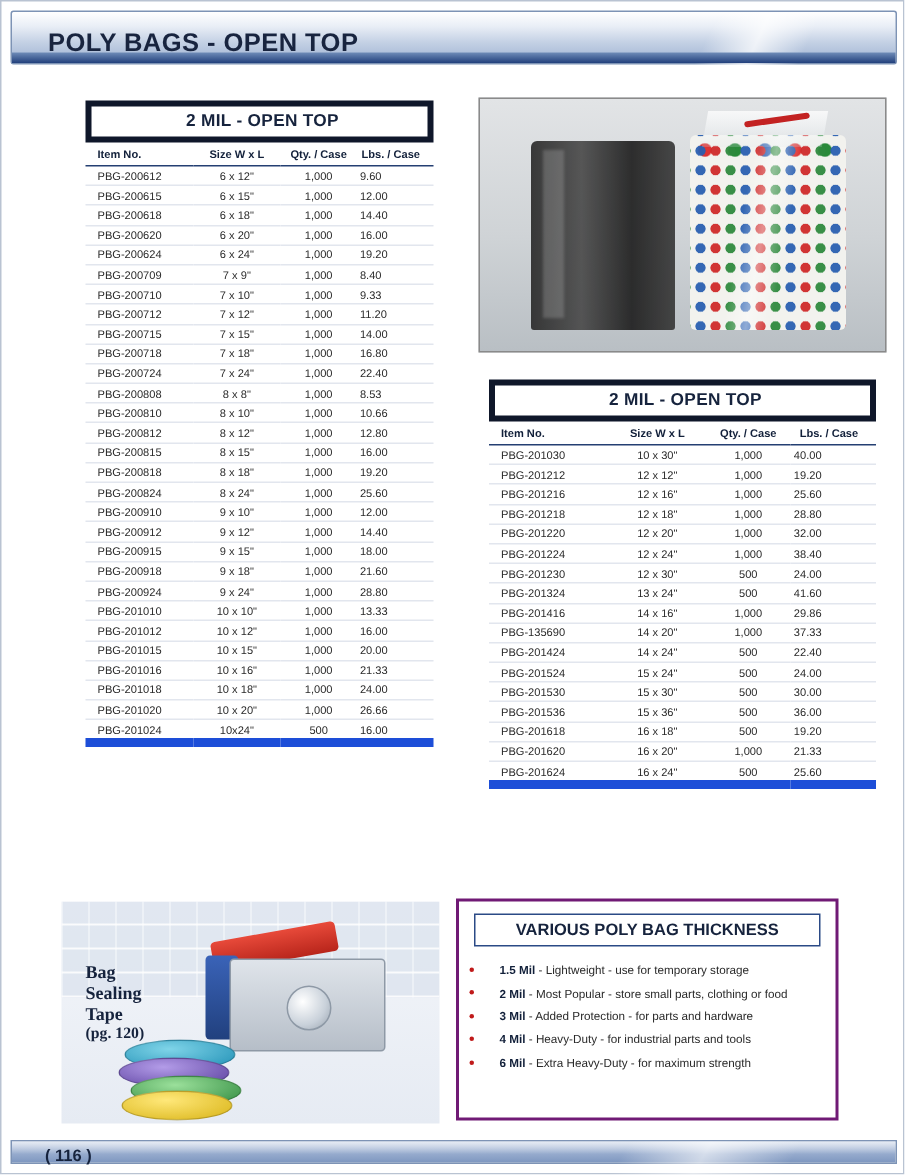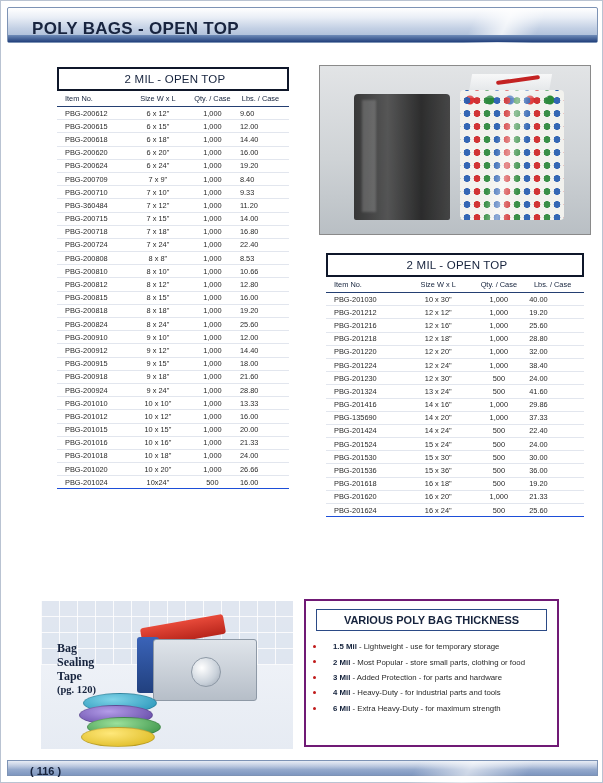--- a/index.html
+++ b/index.html
@@ -48,50 +48,50 @@
     position: absolute;
     right: 0; top: 0;
     width: 210px; height: 44px;
     background: linear-gradient(115deg, rgba(255,255,255,0) 40%, rgba(255,255,255,0.75) 55%, rgba(255,255,255,0) 70%);
     pointer-events: none;
   }
 
   
   .tbl-block { position: absolute; }
   .tbl-title {
-    border: 2px solid #0f172a;
+    border: 4px solid #0f172a;
     background: #ffffff;
     text-align: center;
-    font-weight: normal;
+    font-weight: bold;
     font-size: 11.5px;
     color: #16233d;
     padding: 4px 0 4px 4px;
     letter-spacing: 0.2px;
   }
   table.price {
     border-collapse: collapse;
     width: 100%;
     font-size: 7.4px;
     color: #2a2a2a;
   }
   table.price th {
     font-size: 7.4px;
-    font-weight: normal;
+    font-weight: bold;
     color: #12203a;
     padding: 3px 2px 3px 2px;
     border-bottom: 1.2px solid #243f72;
     white-space: nowrap;
     margin-top: 21px;
   }
   table.price td {
     padding: 1.6px 2px;
     white-space: nowrap;
     border-bottom: 1px solid #e2e6ee;
   }
-  table.price tr:last-child td { border-bottom: 1px solid #1d4ed8; }
+  table.price tr:last-child td { border-bottom: 6px solid #1d4ed8; }
   .c-item { text-align: left; padding-left: 8px !important; width: 31%; }
   .c-size { text-align: center; width: 25%; }
   .c-qty  { text-align: center; width: 22%; }
   .c-lbs  { width: 22%; padding-right: 8px !important; }
   th.c-item { text-align: left; padding-left: 8px !important; }
 
   
   .photo {
     position: absolute;
     left: 318px; top: 64px;
@@ -329,21 +329,21 @@
             <td class="c-qty">1,000</td>
             <td class="c-lbs">8.40</td>
           </tr>
           <tr>
             <td class="c-item">PBG-200710</td>
             <td class="c-size">7 x 10"</td>
             <td class="c-qty">1,000</td>
             <td class="c-lbs">9.33</td>
           </tr>
           <tr>
-            <td class="c-item">PBG-360484</td>
+            <td class="c-item">PBG-200712</td>
             <td class="c-size">7 x 12"</td>
             <td class="c-qty">1,000</td>
             <td class="c-lbs">11.20</td>
           </tr>
           <tr>
             <td class="c-item">PBG-200715</td>
             <td class="c-size">7 x 15"</td>
             <td class="c-qty">1,000</td>
             <td class="c-lbs">14.00</td>
           </tr>

